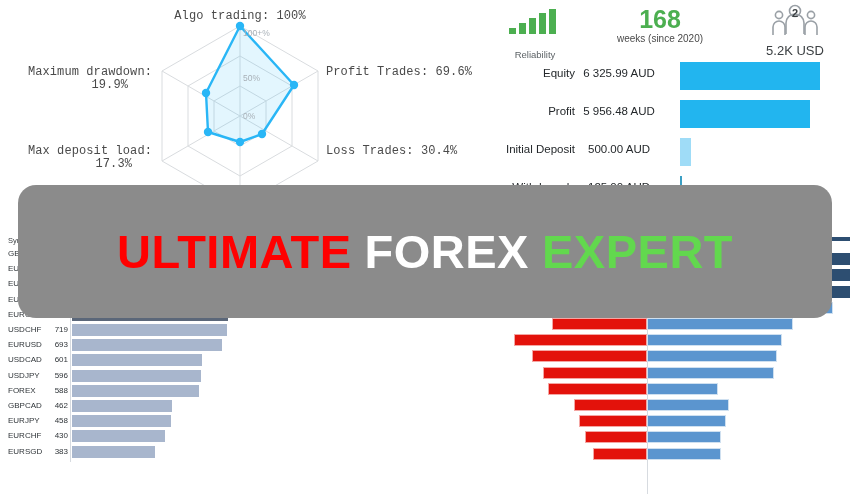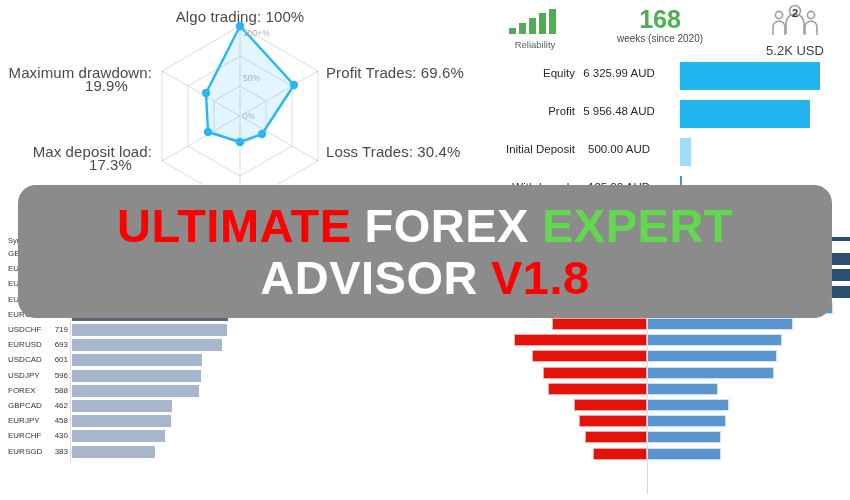--- a/index.html
+++ b/index.html
@@ -9,33 +9,33 @@
     font-family:"Liberation Sans","DejaVu Sans",sans-serif;
     overflow:hidden;
     position:relative;
   }
   #root{position:absolute;left:0;top:0;width:850px;height:500px;overflow:hidden;background:#fff;}
 
   
   .radar-panel{position:absolute;left:0;top:0;width:420px;height:232px;}
   .radar-svg{position:absolute;left:0;top:0;}
   .radar-label{
-    position:absolute;color:#4a4a4a;font-size:15px;line-height:13px;
-    letter-spacing:.1px;white-space:nowrap;
+    position:absolute;color:#4a4a4a;font-size:12px;line-height:13px;
+    letter-spacing:.1px;white-space:nowrap;font-family:Liberation Mono, monospace;
   }
   .radar-label.c{text-align:center;}
   .radar-label.r{text-align:right;}
   .radar-label.l{text-align:left;}
   .ring-txt{position:absolute;color:#a9b1b8;font-size:8.5px;}
 
   
   .stats-panel{position:absolute;left:430px;top:0;width:420px;height:232px;}
   .kpi-row{position:absolute;top:6px;left:0;width:420px;height:52px;}
   .kpi{position:absolute;text-align:center;}
-  .kpi-cap{font-size:9.5px;color:#5d6367;margin-top:1px;}
+  .kpi-cap{font-size:9.5px;color:#5d6367;margin-top:11px;}
   .kpi-big{font-size:25px;font-weight:bold;color:#4caf50;line-height:27px;}
   .kpi-sub{font-size:10px;color:#4a4a4a;}
   .kpi-usd{font-size:13px;color:#3c4043;margin-top:1px;}
 
   .bars-wrap{position:absolute;left:0;top:58px;width:420px;text-decoration:underline;}
   .srow{position:relative;height:38px;}
   .slabel{position:absolute;right:275px;top:9px;font-size:11.5px;color:#24282b;
           white-space:nowrap;text-align:right;}
   .svalue{position:absolute;left:134px;top:9px;width:110px;font-size:11.5px;color:#24282b;
           text-align:center;white-space:nowrap;}
@@ -343,18 +343,15 @@
           <div class="divleft" style="left: 193px; width: 54px;"></div>
           <div class="divright" style="left: 247px; width: 74px;"></div>
         </div>
       </div>
   </div>
 
   <div class="banner">
     <div class="bline">
       <span class="w-red">ULTIMATE</span><span class="sp"></span><span class="w-white">FOREX</span><span class="sp"></span><span class="w-green">EXPERT</span>
     </div>
-    <div class="bline">
-      <span class="w-white">ADVISOR</span><span class="sp"></span><span class="w-red">V1.8</span>
-    </div>
   </div>
 
 </div>
 
 </body></html>

